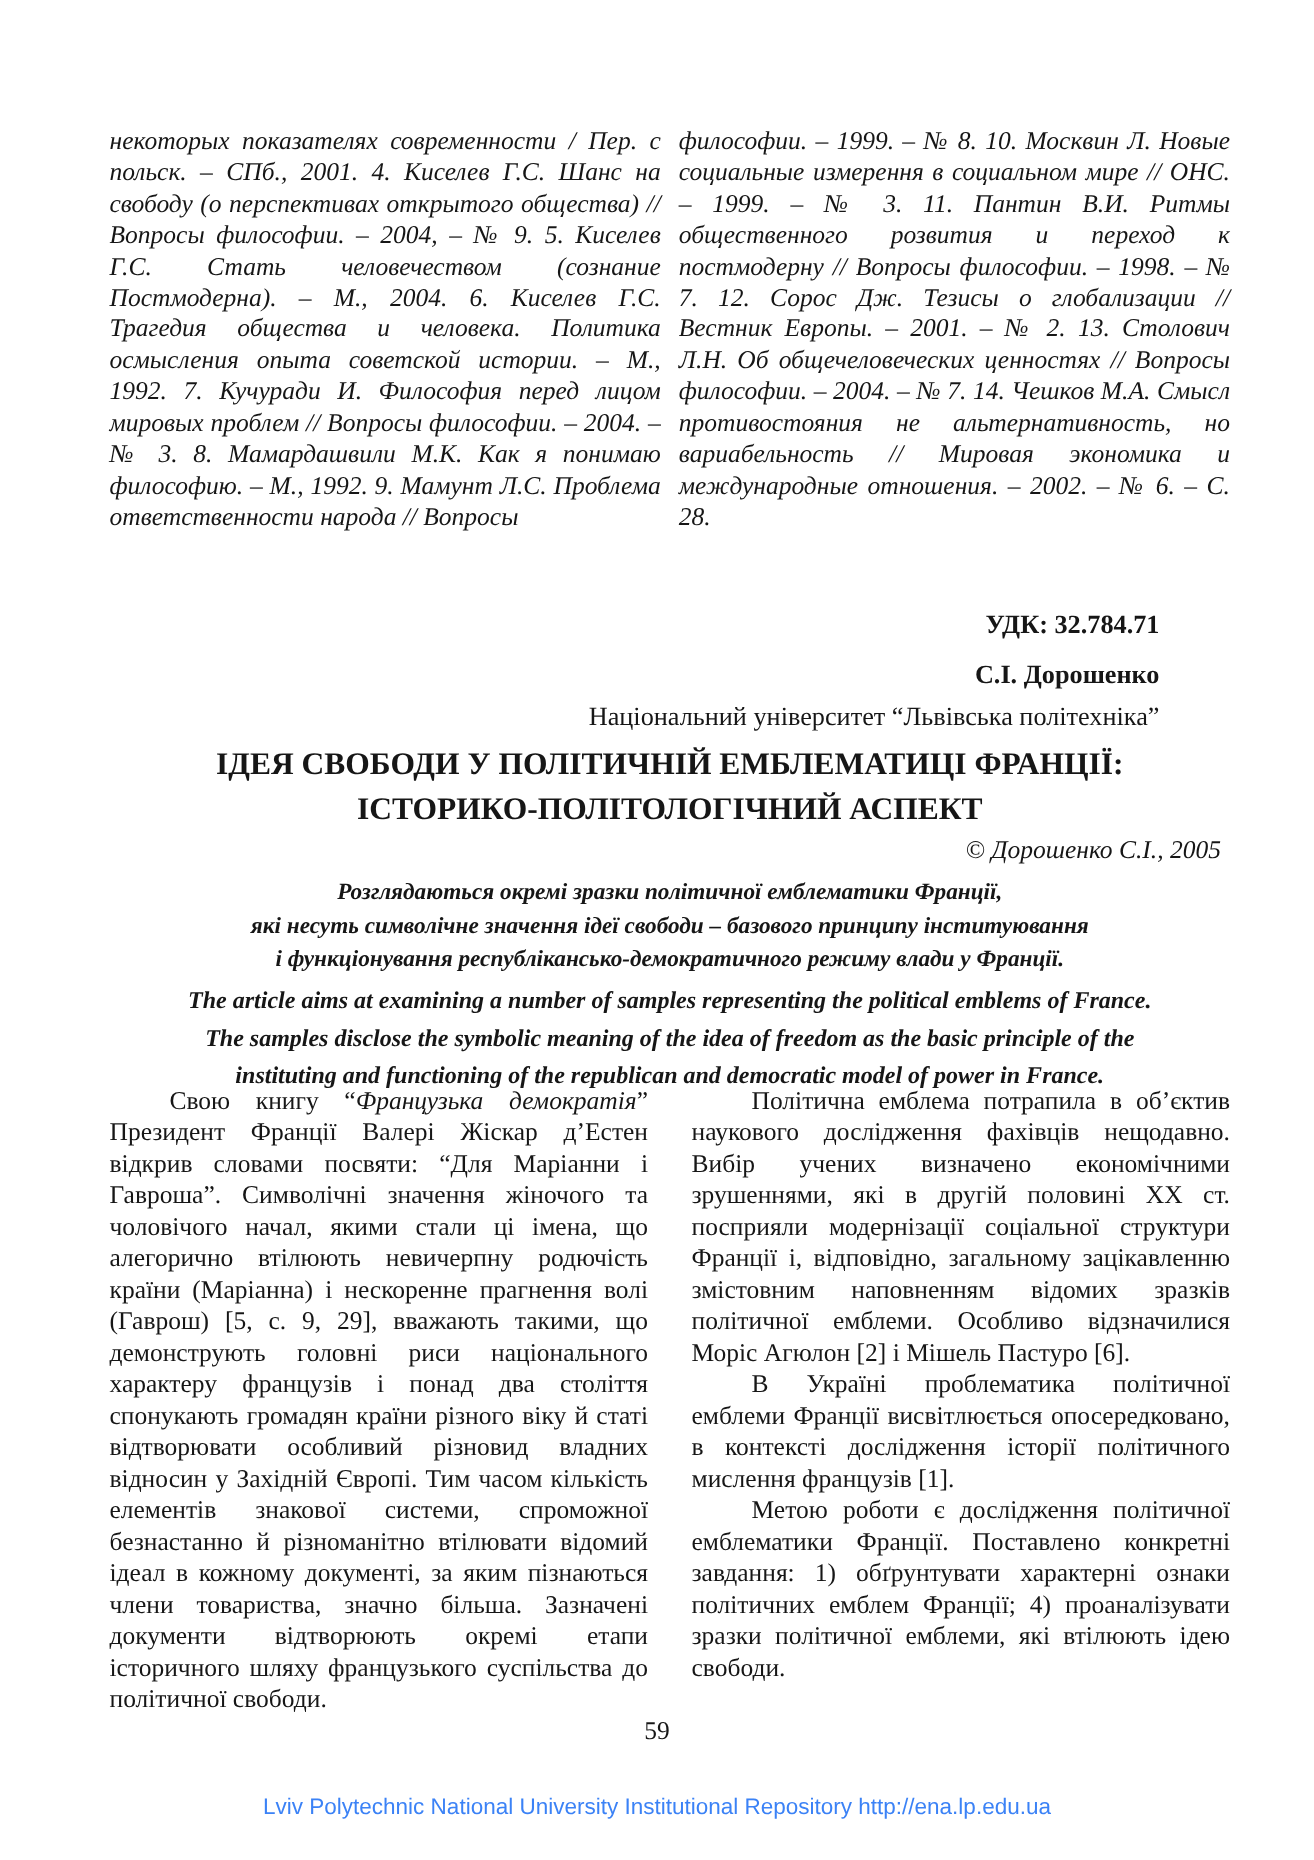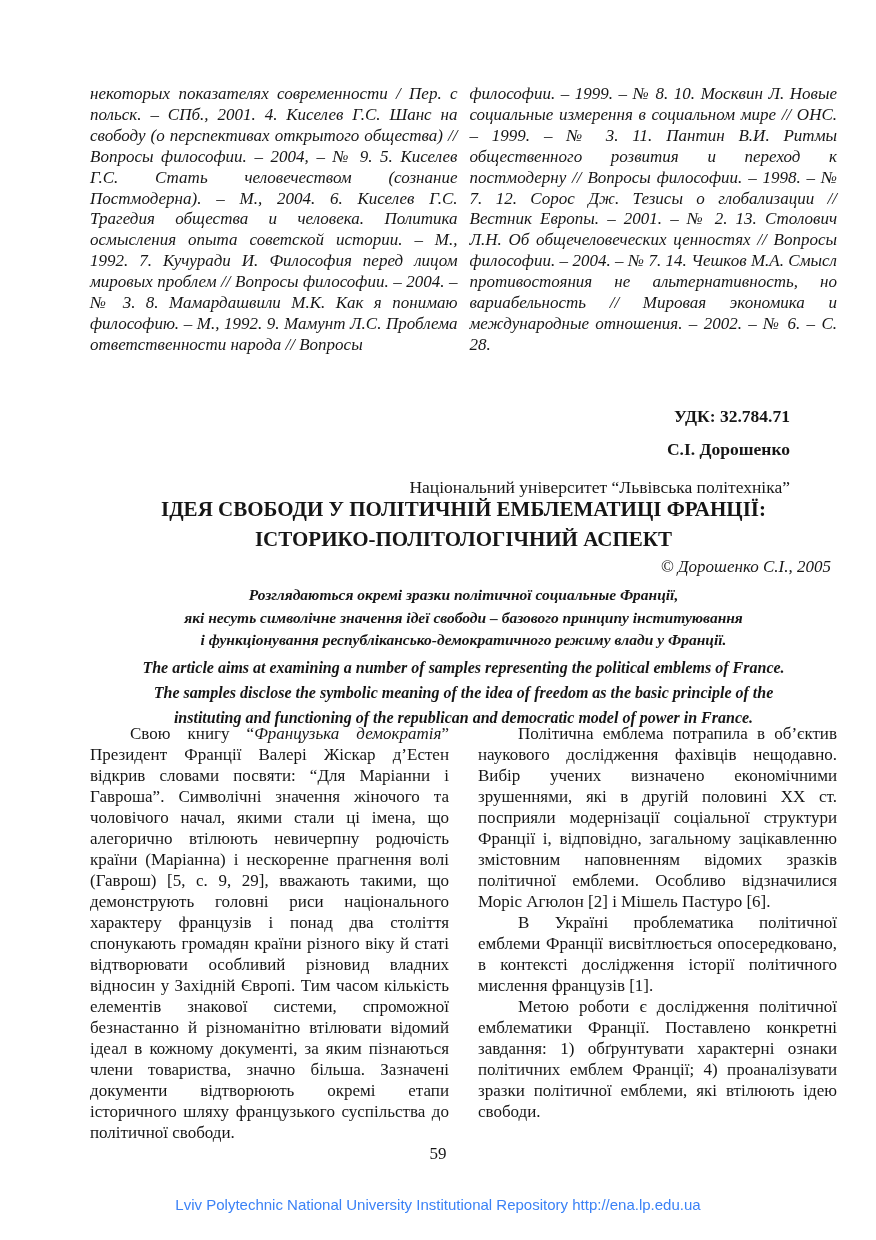--- a/index.html
+++ b/index.html
@@ -6,37 +6,37 @@
   .page {
     position: relative;
     width: 876px;
     height: 1240px;
     margin: 0 auto;
     background: #ffffff;
     font-family: "Liberation Serif", serif;
     color: #161616;
     overflow: hidden;
   }
-  .sec { position: absolute; left: 90px; width: 747px; justify-content: flex-end; }
+  .sec { position: absolute; left: 73px; width: 747px; justify-content: flex-end; }
 
   
   .bib { top: 84px; display: flex; gap: 12px; }
   .bib-col {
     flex: 1;
     font-size: 17px;
     font-style: italic;
     line-height: 20.9px;
     text-align: justify;
   }
 
   
   .meta { top: 405px; text-align: right; padding-right: 47px; box-sizing: border-box; font-size: 17.5px; line-height: 22px; }
   .meta-udc { font-weight: bold; }
   .meta-author { font-weight: bold; margin-top: 11px; }
-  .meta-affiliation { margin-top: 16px; }
+  .meta-affiliation { margin-top: 6px; }
 
   
   .title { top: 494px; margin: 0; text-align: center; font-size: 21px; font-weight: bold; line-height: 30px; }
   .title-line { display: block; }
 
   .copyright { top: 557px; text-align: right; padding-right: 6px; box-sizing: border-box; font-style: italic; font-size: 17px; }
 
   
   .abstract { font-weight: bold; font-style: italic; text-align: center; }
   .abstract-ua { top: 584px; font-size: 15.5px; line-height: 22.7px; }
@@ -76,21 +76,21 @@
   </section>
 
   <h1 class="sec title">
     <span class="title-line">ІДЕЯ СВОБОДИ У ПОЛІТИЧНІЙ ЕМБЛЕМАТИЦІ ФРАНЦІЇ:</span>
     <span class="title-line">ІСТОРИКО-ПОЛІТОЛОГІЧНИЙ АСПЕКТ</span>
   </h1>
 
   <div class="sec copyright">© Дорошенко С.І., 2005</div>
 
   <div class="sec abstract abstract-ua">
-    <span class="abstract-line">Розглядаються окремі зразки політичної социальные Франції,</span>
+    <span class="abstract-line">Розглядаються окремі зразки політичної емблематики Франції,</span>
     <span class="abstract-line">які несуть символічне значення ідеї свободи –  базового принципу інституювання</span>
     <span class="abstract-line">і функціонування республікансько-демократичного режиму влади у Франції.</span>
   </div>
 
   <div class="sec abstract abstract-en">
     <span class="abstract-line">The article aims at examining a number of samples representing the political emblems of France.</span>
     <span class="abstract-line">The samples disclose the symbolic meaning of the idea of freedom as the basic principle of the</span>
     <span class="abstract-line">instituting and functioning of the republican and democratic model of power in France.</span>
   </div>
 

